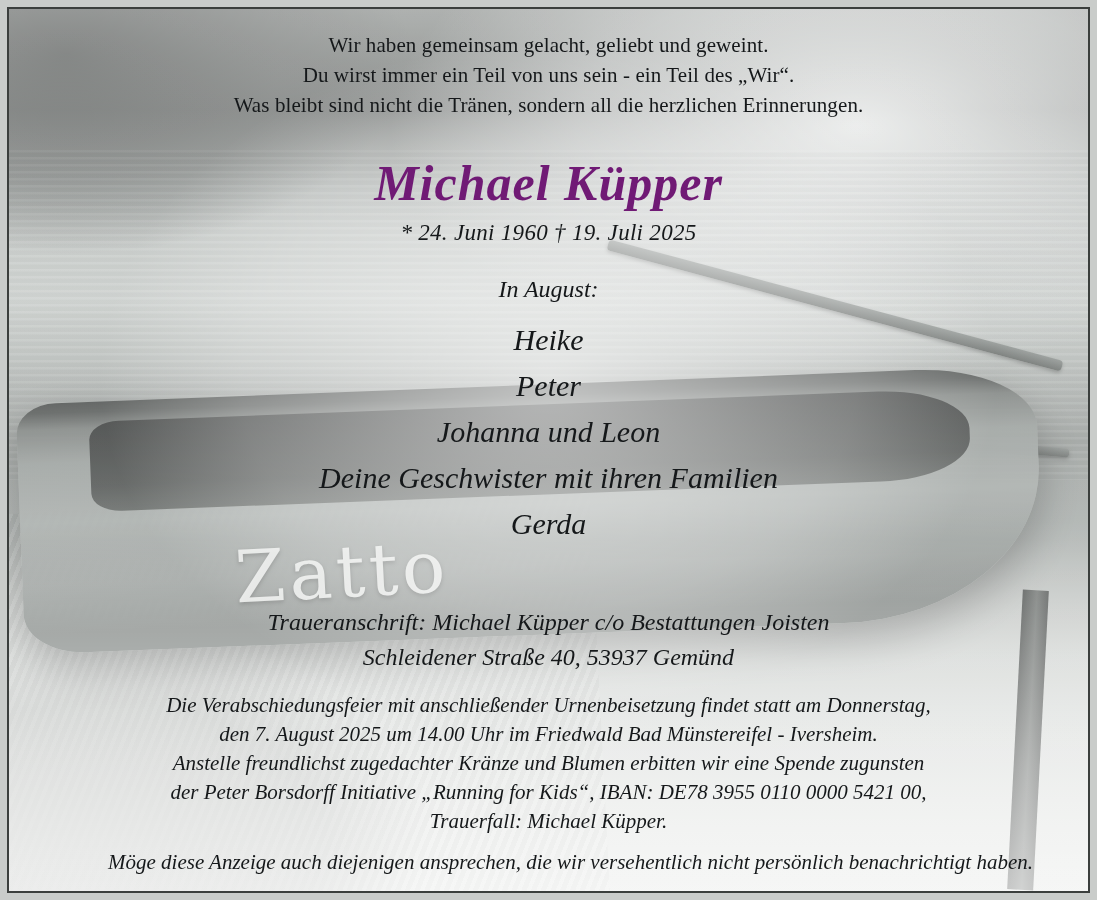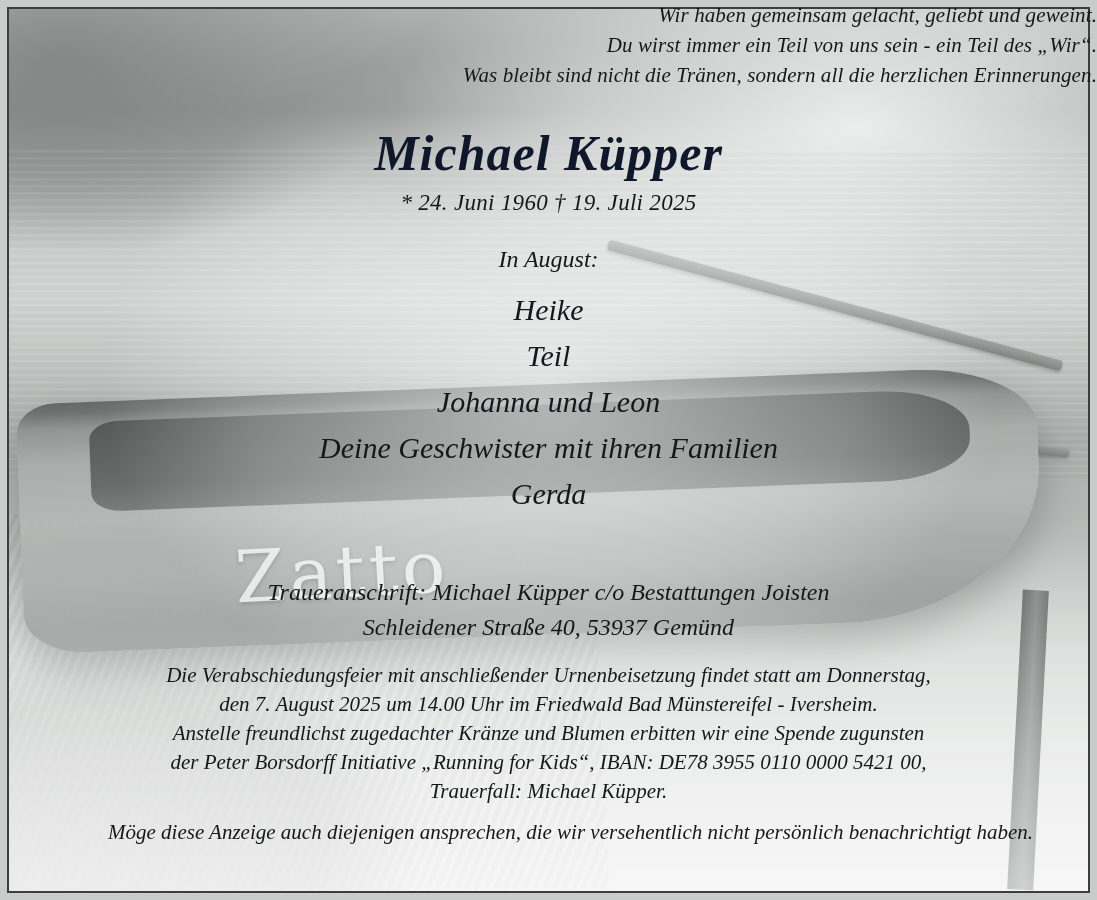--- a/index.html
+++ b/index.html
@@ -119,34 +119,33 @@
 
   
   .content {
     position: absolute;
     inset: 0;
     text-align: center;
     color: #15181a;
     z-index: 5;
   }
   .motto {
-    font-style: italic;
+    margin-top: 30px;
     font-size: 21px;
     line-height: 30px;
     letter-spacing: .1px;
-    text-align: right;
   }
   .motto div { white-space: nowrap; }
   .name {
     margin-top: 34px;
     font-size: 50px;
     font-style: italic;
     font-weight: 700;
     letter-spacing: 1px;
-    color: #0f172a;
+    color: #701a75;
   }
   .dates {
     margin-top: 8px;
     font-size: 23px;
     font-style: italic;
     letter-spacing: .3px;
   }
   .inlove {
     margin-top: 30px;
     font-size: 24px;
@@ -204,21 +203,21 @@
       <div>Was bleibt sind nicht die Tränen, sondern all die herzlichen Erinnerungen.</div>
     </div>
 
     <div class="name">Michael Küpper</div>
     <div class="dates">* 24. Juni 1960   † 19. Juli 2025</div>
 
     <div class="inlove">In August:</div>
 
     <div class="survivors">
       <div>Heike</div>
-      <div>Teil</div>
+      <div>Peter</div>
       <div>Johanna und Leon</div>
       <div>Deine Geschwister mit ihren Familien</div>
       <div>Gerda</div>
     </div>
 
     <div class="address">
       <div>Traueranschrift: Michael Küpper c/o Bestattungen Joisten</div>
       <div>Schleidener Straße 40, 53937 Gemünd</div>
     </div>
 

